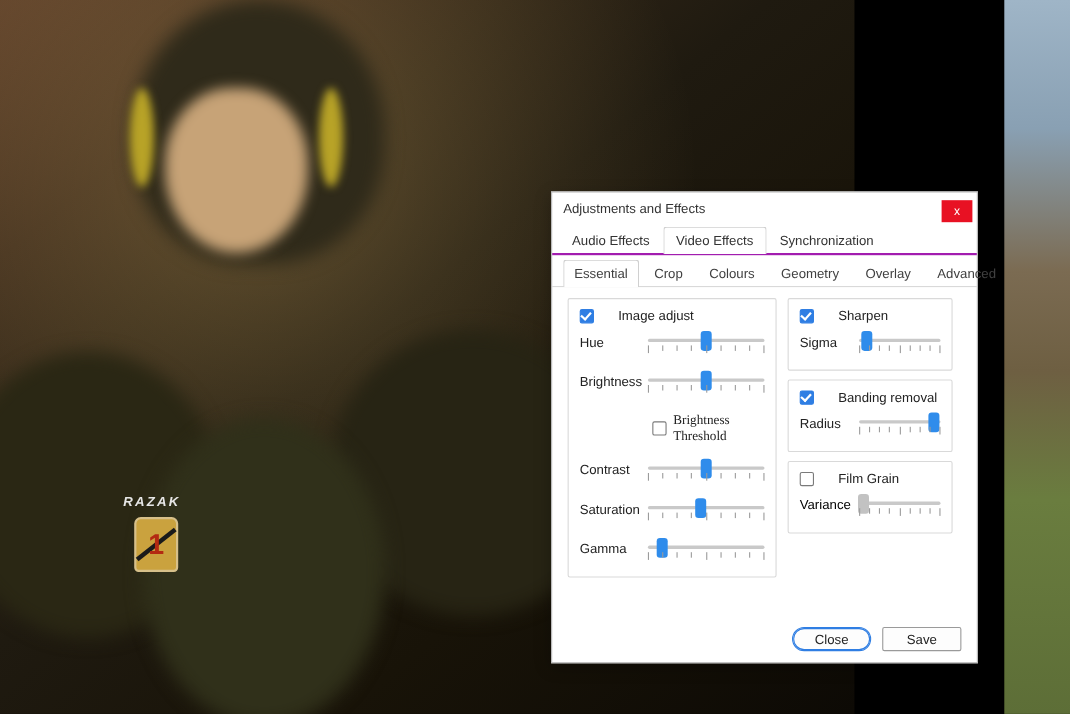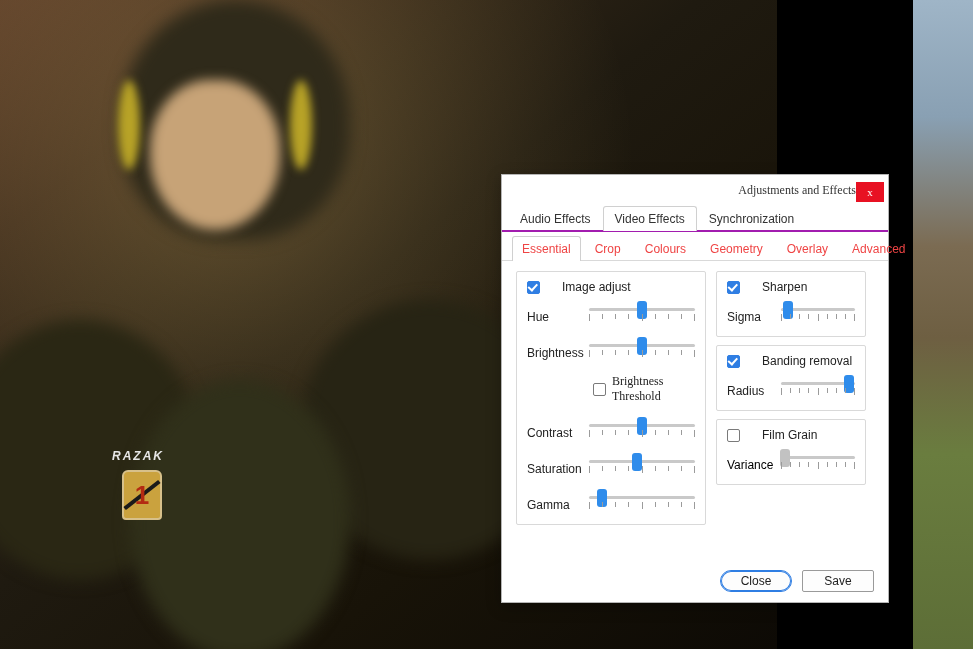--- a/index.html
+++ b/index.html
@@ -66,25 +66,24 @@
   
   .dialog {
     position: absolute;
     left: 501px; top: 174px;
     width: 388px; height: 429px;
     background: #ffffff;
     border: 1px solid #b5b5b5;
     box-shadow: 0 4px 14px rgba(0,0,0,.28);
   }
   .titlebar {
-    display:flex; justify-content:flex-end; align-items:center;
+    display:flex; justify-content:space-between; align-items:center;
     height: 30px;
     padding-left: 10px;
     color:#333;
-    font-family:Liberation Serif, serif;
   }
   .titlebar-text { font-size:12px; }
   .close-x {
     width:28px; height:20px; margin:4px 4px 0 0;
     background:#e81123; color:#fff;
     display:flex; align-items:center; justify-content:center;
     font-size:11px; cursor:pointer;
   }
 
   .tabs-primary { display:flex; border-bottom:2px solid #a21caf; padding:0 6px; }
@@ -92,21 +91,21 @@
     padding:5px 11px; font-size:12px; color:#333; cursor:pointer;
     border:1px solid transparent; border-bottom:none; position:relative; top:1px;
   }
   .tabs-primary .tab.active {
     border-color:#d0d0d0; background:#fff;
     border-radius:3px 3px 0 0;
   }
 
   .tabs-secondary { display:flex; padding:3px 10px 0; border-bottom:1px solid #d9d9d9; gap:4px;}
   .tabs-secondary .tab {
-    padding:5px 9px; font-size:12px; color:#ef4444; cursor:pointer;
+    padding:5px 9px; font-size:12px; color:#404040; cursor:pointer;
     border:1px solid transparent; border-bottom:none; position:relative; top:1px;
   }
   .tabs-secondary .tab.active {
     border-color:#d0d0d0; background:#fff; border-radius:3px 3px 0 0;
   }
 
   .panel-area {
     display:flex; gap:10px;
     padding:10px 14px 10px;
   }
@@ -126,21 +125,21 @@
     cursor:pointer; flex-shrink:0;
   }
   .chk.checked { background:#2f7ee3; border-color:#2f7ee3; }
   .chk.checked::after{
     content:""; width:7px; height:4px; border:2px solid #fff;
     border-top:none; border-right:none; transform:rotate(-48deg) translate(0,-1px);
   }
   .chk-label { font-size:12px; color:#222; }
 
   .row {
-    display:flex; align-items:flex-end; gap:8px;
+    display:flex; align-items:flex-start; gap:8px;
     margin-bottom:14px;
   }
   .row:last-child { margin-bottom:2px; }
   .row-label { width:54px; font-size:12px; color:#222; padding-top:2px; }
   .row-label.wide { width:46px; }
 
   .slider { position:relative; flex:1; height:22px; cursor:pointer; }
   .slider .track {
     position:absolute; left:0; right:0; top:6px; height:3px;
     background:#c9c9c9; border-radius:2px;

